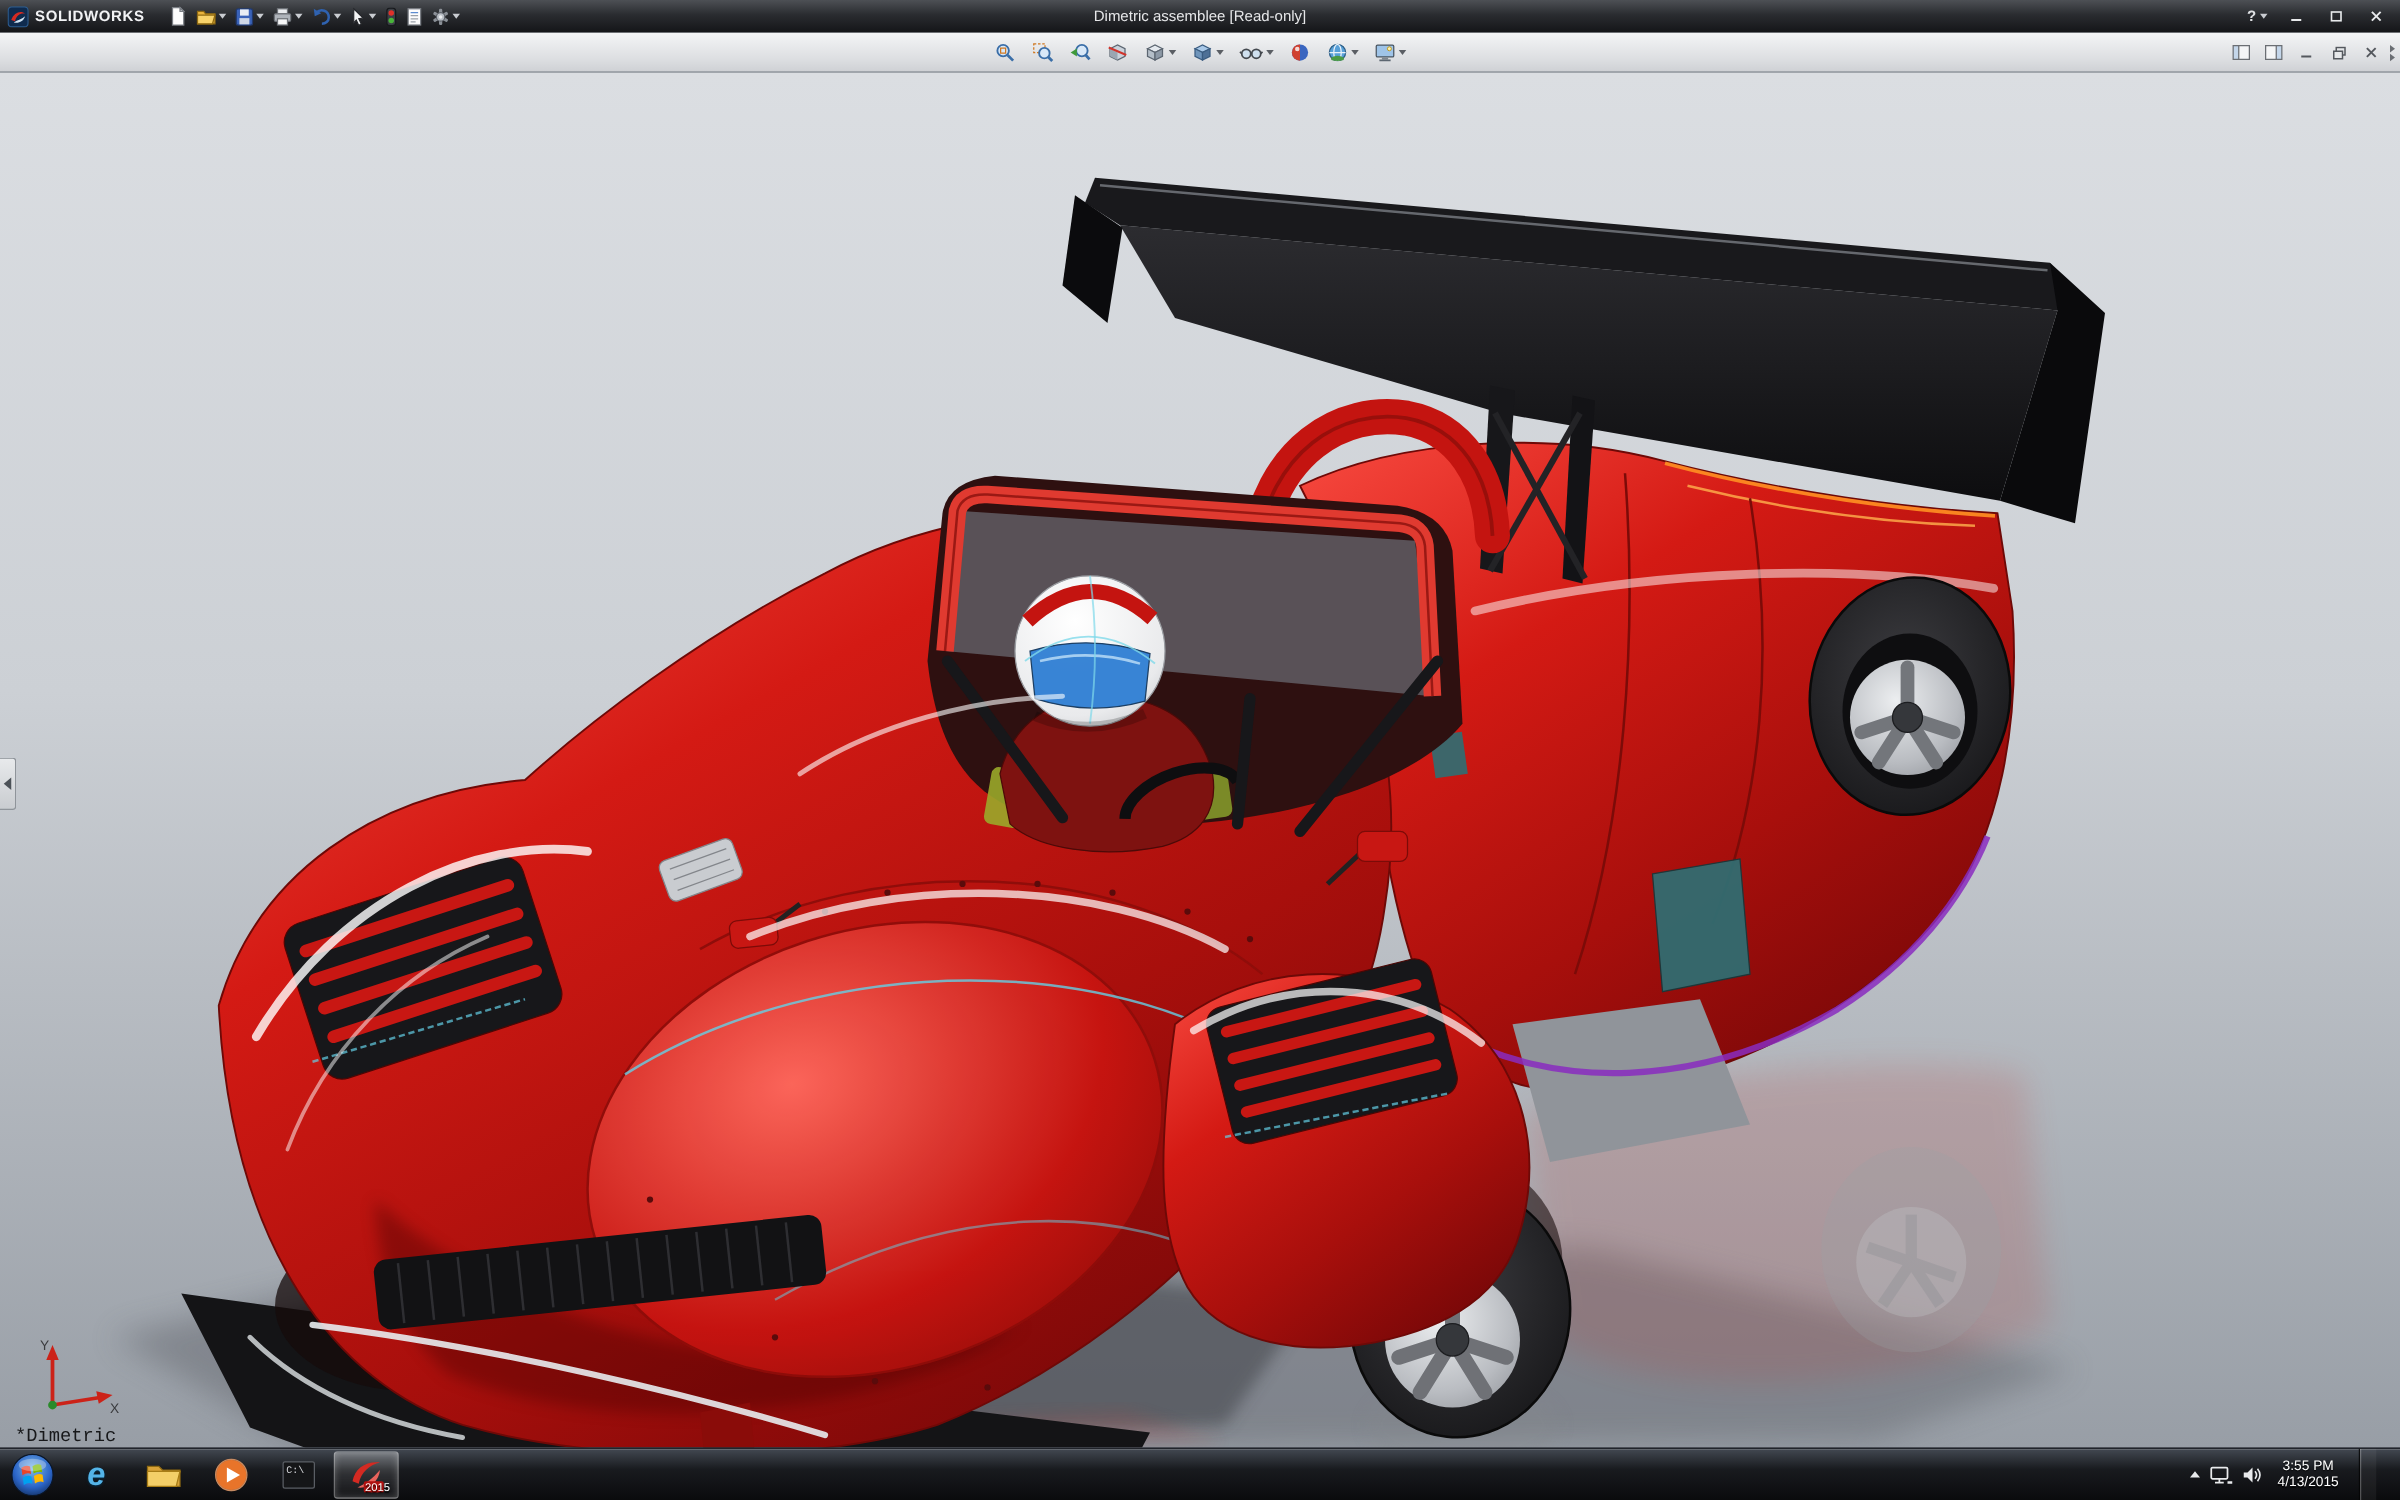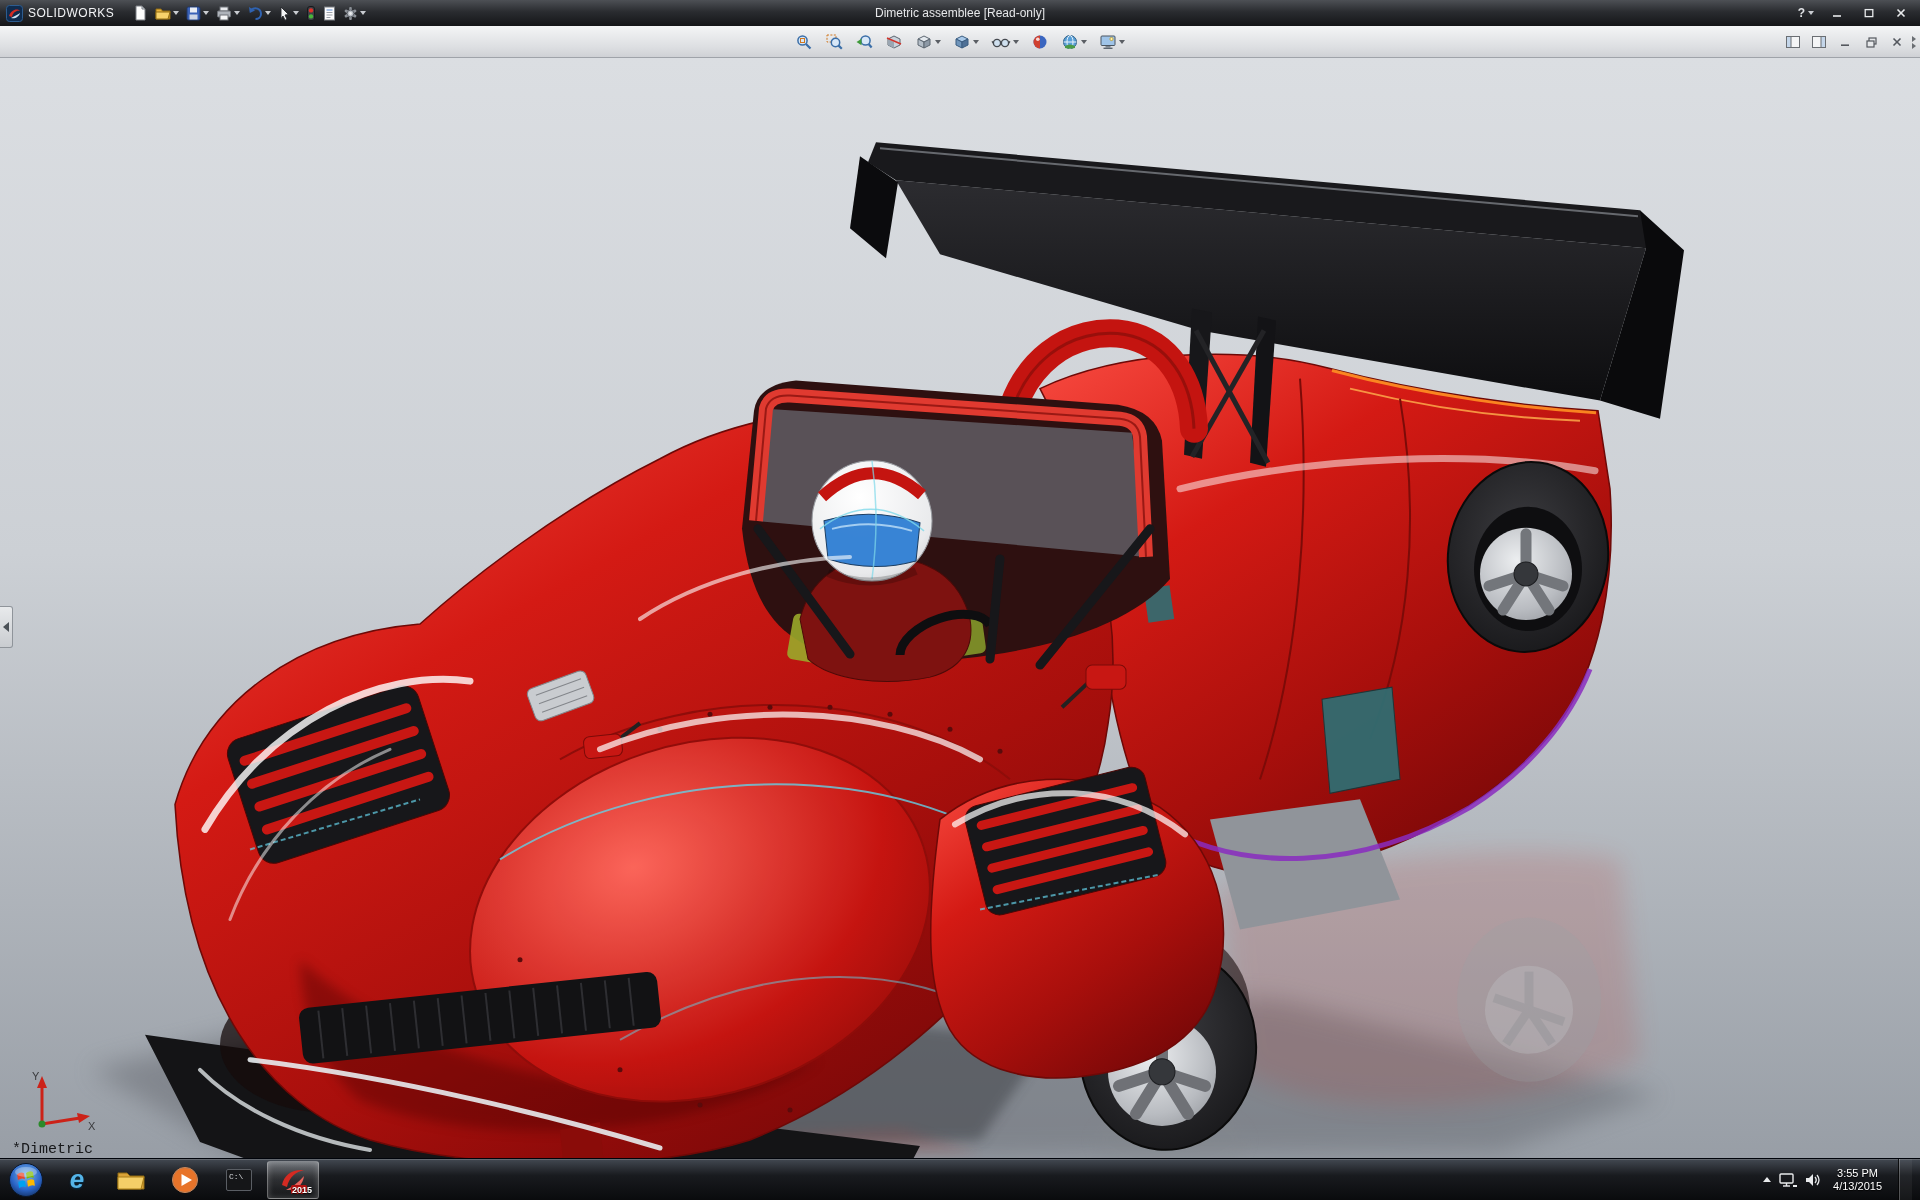--- a/index.html
+++ b/index.html
@@ -9,21 +9,21 @@
     font-family:"Liberation Sans", sans-serif; user-select:none;
     display:flex; flex-direction:column; background:#9aa0a8;
   }
   
   .titlebar {
     height:26px; flex:0 0 26px; display:flex; align-items:center;
     background:linear-gradient(#4d5055,#2a2c30 45%,#141518);
     color:#e9eaec; padding:0 4px; position:relative; z-index:30;
   }
   .brand { display:flex; align-items:center; gap:5px; padding:0 6px 0 2px; }
-  .brand-text { font-size:12px; font-weight:normal; letter-spacing:.5px; color:#f2f3f5; }
+  .brand-text { font-size:12px; font-weight:bold; letter-spacing:.5px; color:#f2f3f5; }
   .qtools { display:flex; align-items:center; gap:1px; margin-left:10px; }
   .tbtn { height:20px; display:flex; align-items:center; gap:2px; padding:0 3px; border-radius:2px; cursor:default; }
   .caret-down { width:0; height:0; border-left:3px solid transparent; border-right:3px solid transparent; border-top:4px solid #c9ccd1; }
   .win-title { position:absolute; left:50%; transform:translateX(-50%); font-size:12px; color:#e6e7e9; white-space:nowrap; }
   .tb-right { margin-left:auto; display:flex; align-items:center; gap:2px; }
   .help-btn { display:flex; align-items:center; gap:3px; padding:0 6px; font-size:12px; font-weight:bold; color:#dfe1e4; }
   .winbtn { width:30px; height:19px; display:flex; align-items:center; justify-content:center; border-radius:2px; }
   
   .toolrow {
     height:32px; flex:0 0 32px; position:relative; z-index:25;
@@ -56,23 +56,23 @@
   }
   .start-orb { width:40px; height:40px; margin:0 4px 0 6px; display:flex; align-items:center; justify-content:center; }
   .task-btn {
     width:52px; height:38px; margin:0 1px; display:flex; align-items:center; justify-content:center;
     border-radius:3px; position:relative;
   }
   .task-btn.active {
     background:linear-gradient(rgba(255,255,255,.28), rgba(255,255,255,.10) 50%, rgba(255,255,255,.04));
     border:1px solid rgba(255,255,255,.35); box-shadow:inset 0 0 6px rgba(255,255,255,.25);
   }
-  .sw-badge { position:absolute; right:6px; bottom:3px; font-size:9px; font-weight:bold; color:#fff; text-shadow:0 1px 1px #000; }
+  .sw-badge { position:absolute; right:6px; bottom:3px; font-size:9px; font-weight:normal; color:#fff; text-shadow:0 1px 1px #000; }
   .ie-e { font-size:26px; font-weight:bold; font-style:italic; color:#54b4e8; text-shadow:0 1px 2px #00304e; }
-  .tray { margin-left:auto; display:flex; align-items:center; gap:8px; padding-right:8px; height:100%; }
+  .tray { margin-left:auto; display:flex; align-items:center; gap:8px; padding-right:19px; height:100%; }
   .tray-arrow { width:0; height:0; border-left:4px solid transparent; border-right:4px solid transparent; border-bottom:5px solid #e8eaec; }
   .clock { text-align:center; color:#fff; font-size:11px; line-height:13px; margin:0 8px 0 4px; text-shadow:0 1px 1px #000; }
   .show-desktop { width:14px; height:42px; border-left:1px solid rgba(0,0,0,.8); box-shadow:inset 1px 0 0 rgba(255,255,255,.25); background:rgba(255,255,255,.05); }
   .cmd-ic { width:26px; height:22px; background:#151618; border:1px solid #5a5e64; border-radius:2px; color:#d8dadd; font-family:"Liberation Mono", monospace; font-size:8px; display:flex; align-items:flex-start; padding:2px; }
   svg { display:block; }
 </style>
 </head>
 <body>
 
 <div class="screen">

